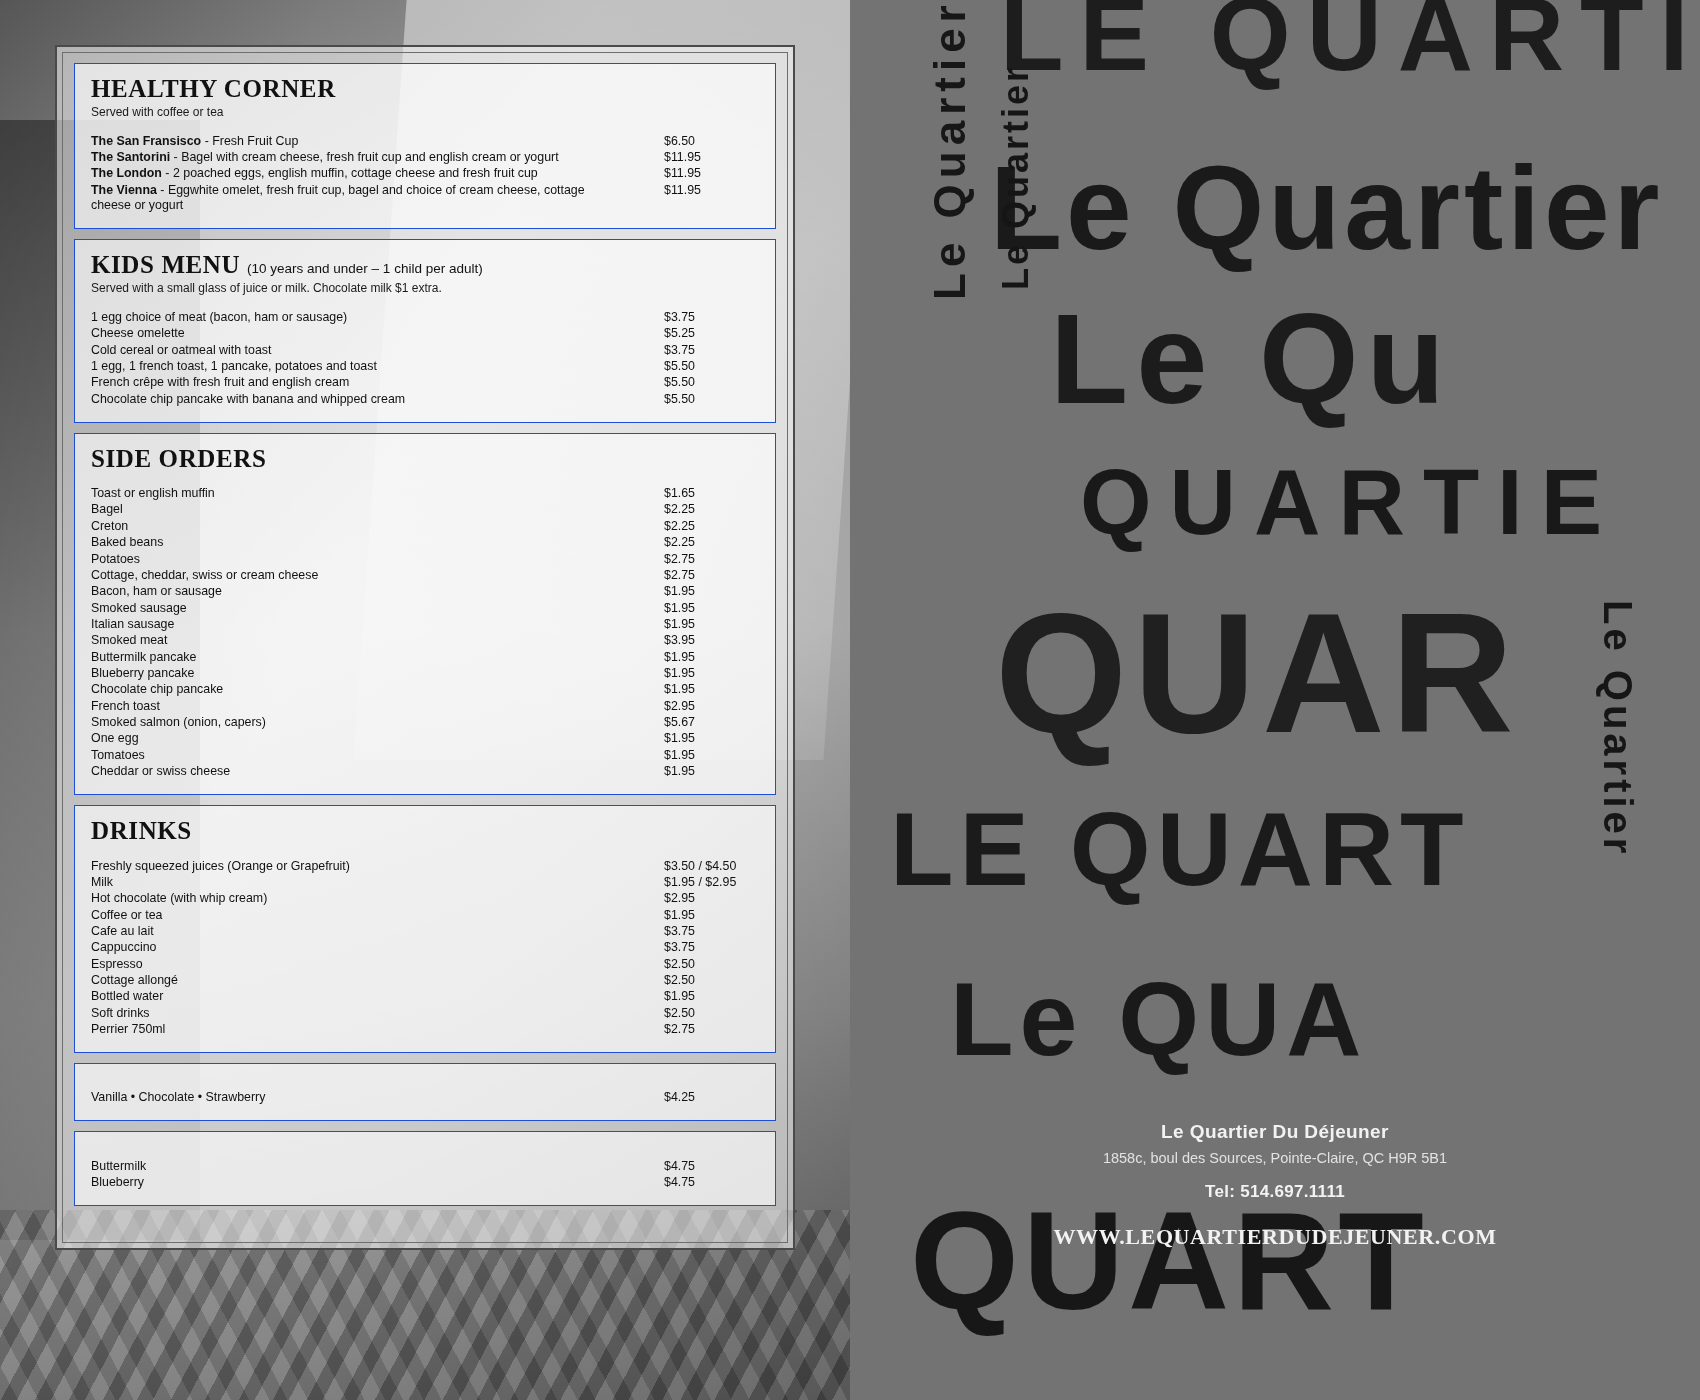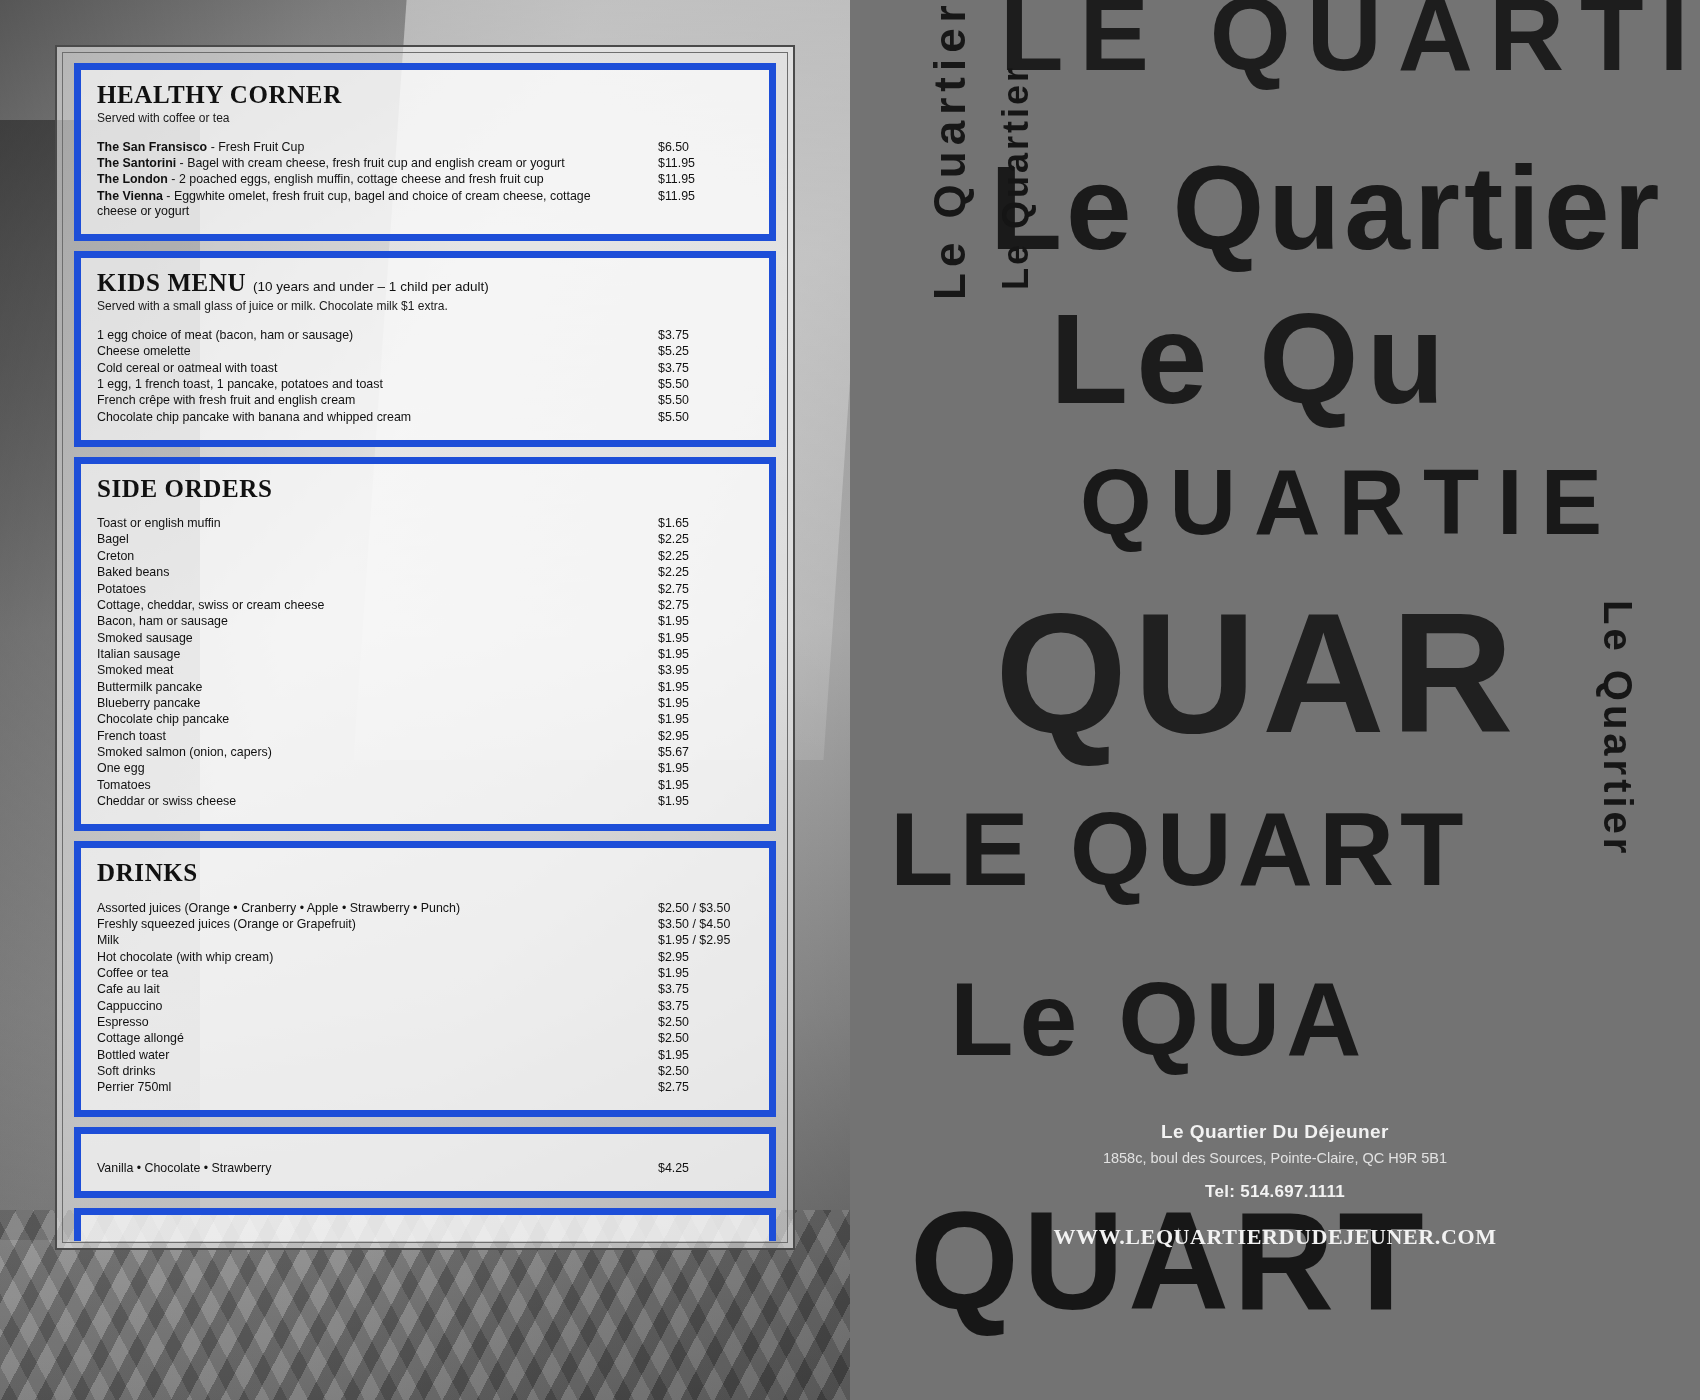--- a/index.html
+++ b/index.html
@@ -66,21 +66,21 @@
     position: relative;
     width: 100%; height: 100%;
     display: flex; flex-direction: column;
     gap: 10px;
     padding: 9px 10px;
     overflow: hidden;
   }
 
   .section {
     background: rgba(255,255,255,0.62);
-    border: 7px solid #1d4ed8;
+    border: 1px solid #1d4ed8;
     padding: 12px 16px 14px 16px;
   }
   .sec-title {
     font-family: "Liberation Serif", serif;
     font-weight: bold;
     font-size: 25px;
     letter-spacing: .6px;
     color: #111;
     line-height: 1.05;
   }
@@ -290,24 +290,20 @@
               <div class="item">
                 <div class="nm"><span>Cheddar or swiss cheese</span></div>
                 <div class="pr">$1.95</div>
               </div>
             </div>
           </div>
           <div class="section">
             <div class="sec-title"><span>DRINKS</span></div>
             <div class="items tight">
               <div class="item">
-                <div class="nm"><span>Assorted juices (Orange • Cranberry • Apple • Strawberry • Punch)</span></div>
-                <div class="pr">$2.50 / $3.50</div>
-              </div>
-              <div class="item">
                 <div class="nm"><span>Freshly squeezed juices (Orange or Grapefruit)</span></div>
                 <div class="pr">$3.50 / $4.50</div>
               </div>
               <div class="item">
                 <div class="nm"><span>Milk</span></div>
                 <div class="pr">$1.95 / $2.95</div>
               </div>
               <div class="item">
                 <div class="nm"><span>Hot chocolate (with whip cream)</span></div>
                 <div class="pr">$2.95</div>
@@ -350,21 +346,21 @@
             <div class="items tight">
               <div class="item">
                 <div class="nm"><span>Vanilla • Chocolate • Strawberry</span></div>
                 <div class="pr">$4.25</div>
               </div>
             </div>
           </div>
           <div class="section">
             <div class="items tight">
               <div class="item">
-                <div class="nm"><span>Cranberry</span></div>
+                <div class="nm"><span>Buttermilk</span></div>
                 <div class="pr">$4.75</div>
               </div>
               <div class="item">
                 <div class="nm"><span>Blueberry</span></div>
                 <div class="pr">$4.75</div>
               </div>
             </div>
           </div>
         </div>
     </div>

